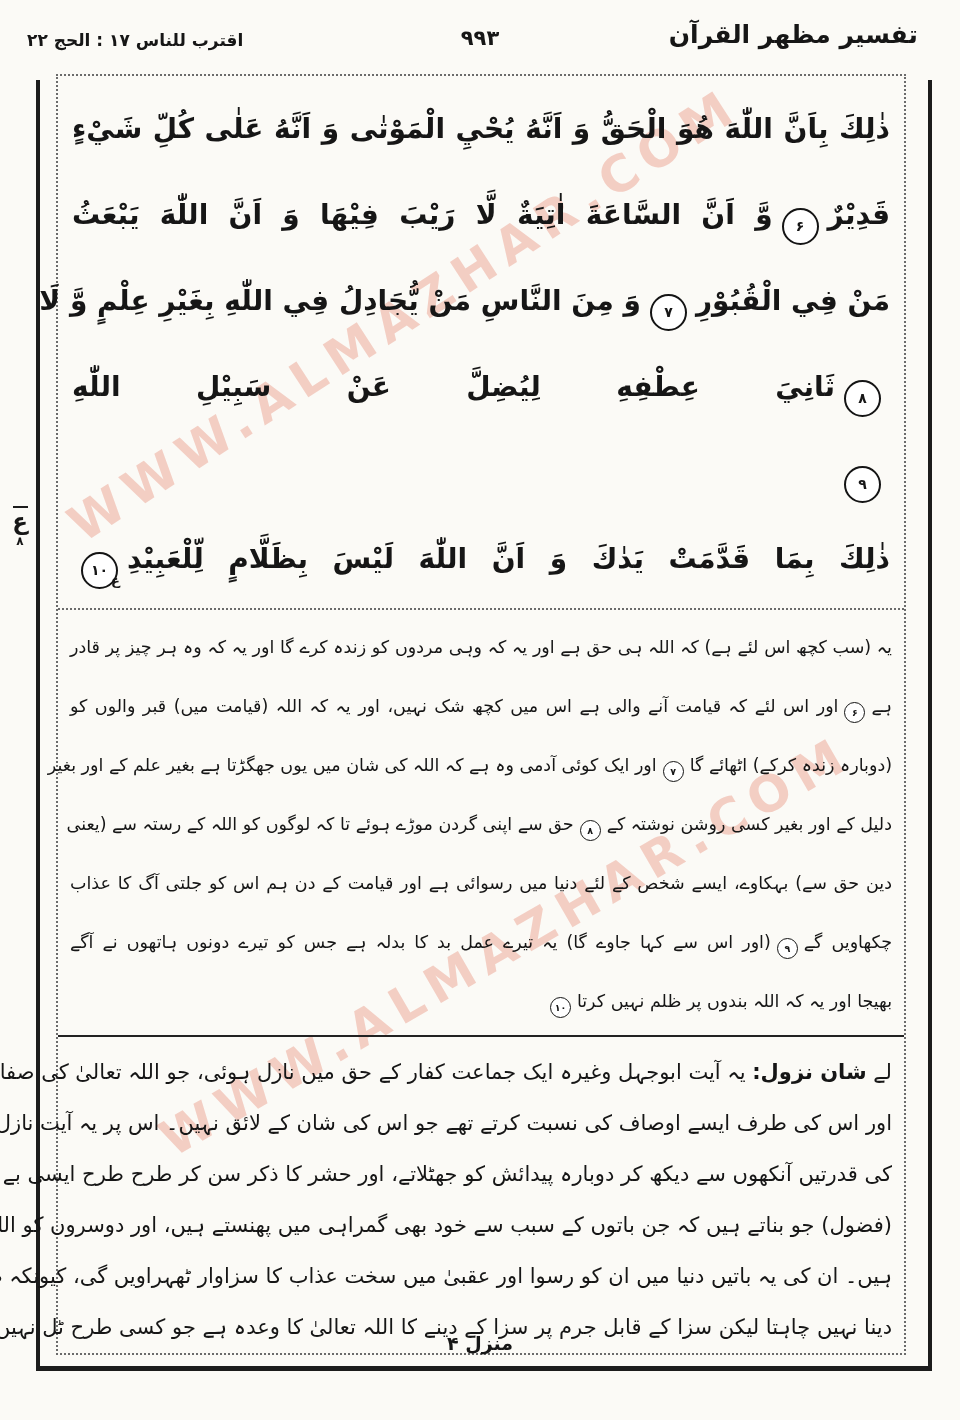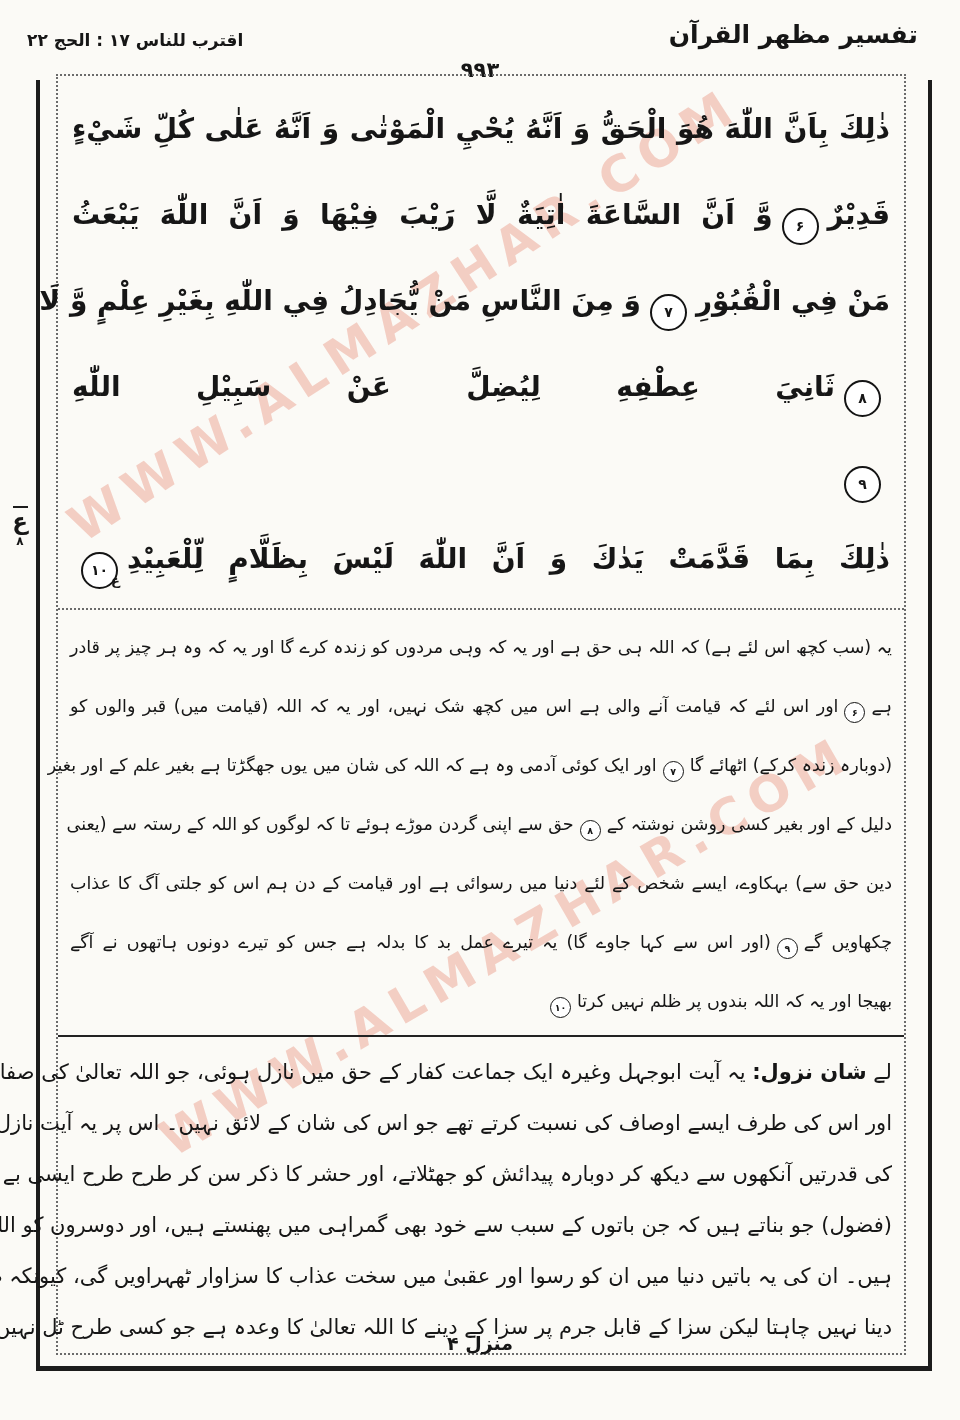--- a/index.html
+++ b/index.html
@@ -9,21 +9,21 @@
     font-family:"DejaVu Sans",sans-serif;
     color:#161616;
     position:relative;
     overflow:hidden;
   }
   .page{position:absolute;inset:0;direction:rtl;}
 
   
   .header{position:absolute;top:0;left:0;right:0;height:70px;}
   .hdr-right{position:absolute;right:42px;top:20px;font-size:25px;font-weight:bold;letter-spacing:0;text-align:center;}
-  .hdr-center{position:absolute;left:0;right:0;top:26px;text-align:center;font-size:21px;font-weight:bold;margin-top:32px;}
+  .hdr-center{position:absolute;left:0;right:0;top:26px;text-align:center;font-size:21px;font-weight:bold;}
   .hdr-left{position:absolute;left:18px;top:30px;font-size:17px;font-weight:bold;margin-left:9px;}
 
   
   .wm{
     position:absolute;z-index:0;pointer-events:none;
     font-weight:bold;font-size:50px;letter-spacing:9px;
     color:rgba(231,134,114,0.38);white-space:nowrap;
     direction:ltr;
   }
   .wm1{left:58px;top:505px;transform:rotate(-33deg);transform-origin:left top;}

